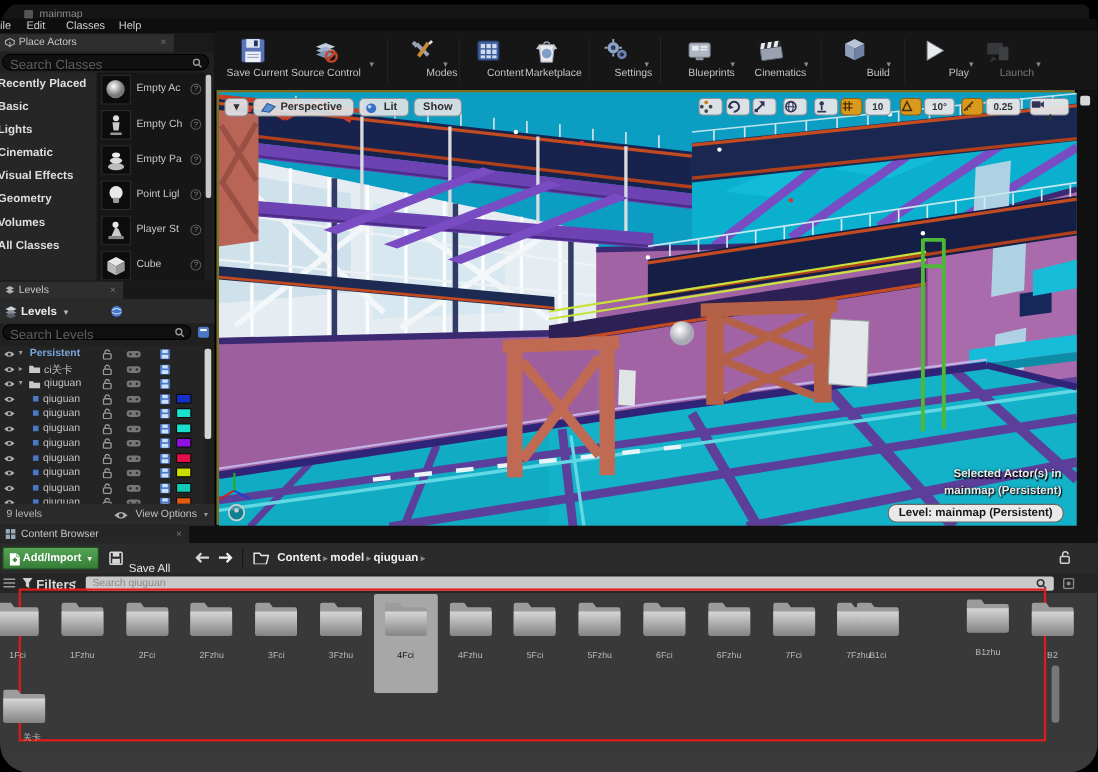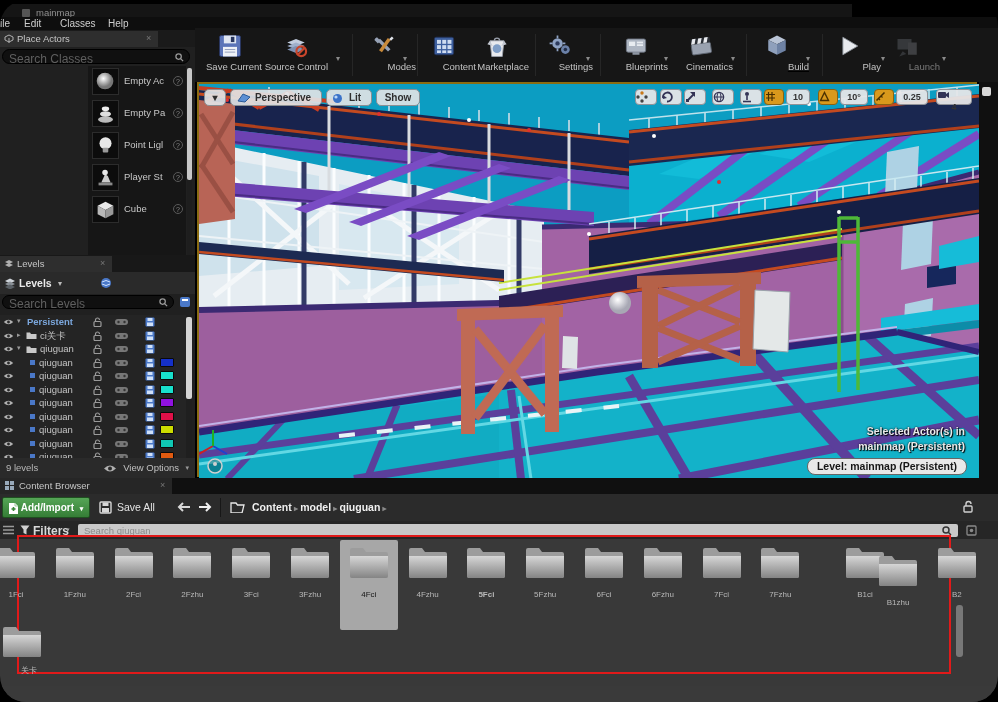--- a/index.html
+++ b/index.html
@@ -1,21 +1,21 @@
 <!DOCTYPE html>
 <html><head>
 <meta charset="utf-8">
 <style>
 * { margin:0; padding:0; box-sizing:border-box; }
 html,body { background:#000; width:998px; height:702px; overflow:hidden; }
 body { font-family:"Liberation Sans", sans-serif; }
 .screen { position:absolute; inset:0; width:998px; height:702px; background:#000; border-radius:26px; overflow:hidden; }
 .abs { position:absolute; }
 
-.titlebar { left:0; top:4px; width:852px; height:17px; background:#151515; }
+.titlebar { left:0; top:4px; width:990px; height:17px; background:#151515; }
 .title-text { left:36px; top:3px; font-size:9.5px; color:#8f8f8f; }
 .title-icon { left:22px; top:5px; width:8px; height:8px; background:#555; border-radius:1px; }
 .menubar { left:0; top:17px; width:998px; height:13px; background:#0e0e0e; }
 .menu-item { top:1px; font-size:10px; color:#cfcfcf; }
 
 .left-col { left:0; top:30px; width:195px; height:448px; background:#202020;padding-left:30px; }
 .pa-tabstrip { left:0; top:0; width:195px; height:17px; background:#1a1a1a; }
 .pa-tab { left:0; top:1px; width:158px; height:16px; background:#2e2e2e; }
 .tab-label { font-size:9.5px; color:#c6c6c6; }
 .tab-x { color:#777; font-size:9px; }
@@ -269,34 +269,55 @@
         <span class="abs tab-x" style="left:146px;top:2px">×</span>
       </div>
     </div>
     <div class="abs search-row" style="left:2px;top:19px;width:188px;height:15px">
       <span class="abs search-ph" style="left:6px;top:2px">Search Classes</span>
       <svg class="abs" style="right:5px;top:3px" width="9" height="9" viewBox="0 0 10 10">
           <circle cx="4" cy="4" r="3" fill="none" stroke="#9a9a9a" stroke-width="1.4"></circle>
           <line x1="6.2" y1="6.2" x2="9" y2="9" stroke="#9a9a9a" stroke-width="1.4"></line>
         </svg>
     </div>
+    <div class="abs pa-cats" id="pa-cats">
+        <div class="pa-cat">Recently Placed</div>
+        <div class="pa-cat">Basic</div>
+        <div class="pa-cat">Lights</div>
+        <div class="pa-cat">Cinematic</div>
+        <div class="pa-cat">Visual Effects</div>
+        <div class="pa-cat">Geometry</div>
+        <div class="pa-cat">Volumes</div>
+        <div class="pa-cat">All Classes</div>
+      </div>
     <div class="abs pa-items" id="pa-items">
         <div class="pa-item">
           <span class="pa-thumb">
             <svg viewBox="0 0 27 27">
               <circle cx="13" cy="13" r="9" fill="url(#sphg)"></circle>
               <defs>
                 <radialGradient id="sphg" cx="40%" cy="35%">
                   <stop offset="0%" stop-color="#fff"></stop>
                   <stop offset="100%" stop-color="#777"></stop>
                 </radialGradient>
               </defs>
             </svg>
           </span>
           <span class="pa-item-label">Empty Ac</span>
+          <span class="pa-q">?</span>
+        </div>
+        <div class="pa-item">
+          <span class="pa-thumb">
+            <svg viewBox="0 0 27 27">
+              <circle cx="13.5" cy="7" r="3" fill="#ddd"></circle>
+              <path d="M10 11 h7 l-1 8 h-5 z" fill="#ccc"></path>
+              <rect x="8" y="21" width="11" height="2.5" fill="#999"></rect>
+            </svg>
+          </span>
+          <span class="pa-item-label">Empty Ch</span>
           <span class="pa-q">?</span>
         </div>
         <div class="pa-item">
           <span class="pa-thumb">
             <svg viewBox="0 0 27 27">
               <ellipse cx="13.5" cy="20" rx="8" ry="3.5" fill="#bbb"></ellipse>
               <ellipse cx="13.5" cy="14" rx="6" ry="3" fill="#ddd"></ellipse>
               <ellipse cx="13.5" cy="8.5" rx="4" ry="2.5" fill="#eee"></ellipse>
             </svg>
           </span>
@@ -1012,21 +1033,21 @@
             <line x1="3.5" y1="7" x2="7.5" y2="7" stroke="#3a8a3a" stroke-width="1.6"></line>
           </svg>
         <span style="margin-left:12px">Add/Import</span>
         <span style="font-size:7px;margin-left:3px">▾</span>
       </div>
       <svg class="abs" style="left:99px;top:7px" width="13" height="13" viewBox="0 0 13 13">
           <rect x="1" y="1" width="11" height="11" rx="1" fill="none" stroke="#d8d8d8" stroke-width="1.4"></rect>
           <rect x="3.5" y="1.5" width="6" height="3.5" fill="#d8d8d8"></rect>
           <rect x="3" y="7" width="7" height="4.5" fill="#d8d8d8"></rect>
         </svg>
-      <span class="abs cb-btn-label" style="left:117px;top:7px">Save All</span>
+      <span class="abs cb-btn-label" style="left:117px;top:17px">Save All</span>
       <svg class="abs" style="left:176px;top:7px" width="15" height="12" viewBox="0 0 15 12">
           <path d="M14 6 H3 M7 2 L3 6 L7 10" fill="none" stroke="#d8d8d8" stroke-width="2"></path>
         </svg>
       <svg class="abs" style="left:198px;top:7px" width="15" height="12" viewBox="0 0 15 12">
           <path d="M1 6 H12 M8 2 L12 6 L8 10" fill="none" stroke="#f0f0f0" stroke-width="2"></path>
         </svg>
       <div class="abs" style="left:220px;top:4px;width:1px;height:19px;background:#171717"></div>
       <svg class="abs" style="left:230px;top:7px" width="15" height="12" viewBox="0 0 15 12">
           <path d="M1 2 h5 l1.5 2 H14 l-2 8 H1 z" fill="none" stroke="#e8e8e8" stroke-width="1.3"></path>
         </svg>
@@ -1137,21 +1158,21 @@
           <div class="tile" style="left: 398.6px; top: 1px; height: 74px; padding-top: 4px;"><span style="display: inline-block;"><svg width="44" height="36" viewBox="0 0 44 36">
                 <path d="M3 6 a2 2 0 0 1 2 -2 h11 l3 4 h20 a2 2 0 0 1 2 2 v22 a2 2 0 0 1 -2 2 h-34 a2 2 0 0 1 -2 -2 z" fill="#9c9c9c"></path>
                 <path d="M3 12 h38 v20 a2 2 0 0 1 -2 2 h-34 a2 2 0 0 1 -2 -2 z" fill="url(#fgrad)"></path>
                 <defs>
                   <linearGradient id="fgrad" x1="0" y1="0" x2="0" y2="1">
                     <stop offset="0%" stop-color="#d6d6d6"></stop>
                     <stop offset="100%" stop-color="#848484"></stop>
                   </linearGradient>
                 </defs>
               </svg></span><span class="tile-label">4Fzhu</span></div>
-          <div class="tile" style="left: 457.4px; top: 1px; height: 74px; padding-top: 4px; font-weight: bold;"><span style="display: inline-block;"><svg width="44" height="36" viewBox="0 0 44 36">
+          <div class="tile" style="left: 457.4px; top: 1px; height: 74px; padding-top: 4px;"><span style="display: inline-block;"><svg width="44" height="36" viewBox="0 0 44 36">
                 <path d="M3 6 a2 2 0 0 1 2 -2 h11 l3 4 h20 a2 2 0 0 1 2 2 v22 a2 2 0 0 1 -2 2 h-34 a2 2 0 0 1 -2 -2 z" fill="#9c9c9c"></path>
                 <path d="M3 12 h38 v20 a2 2 0 0 1 -2 2 h-34 a2 2 0 0 1 -2 -2 z" fill="url(#fgrad)"></path>
                 <defs>
                   <linearGradient id="fgrad" x1="0" y1="0" x2="0" y2="1">
                     <stop offset="0%" stop-color="#d6d6d6"></stop>
                     <stop offset="100%" stop-color="#848484"></stop>
                   </linearGradient>
                 </defs>
               </svg></span><span class="tile-label">5Fci</span></div>
           <div class="tile" style="left: 516.2px; top: 1px; height: 74px; padding-top: 4px;"><span style="display: inline-block;"><svg width="44" height="36" viewBox="0 0 44 36">
@@ -1197,31 +1218,31 @@
           <div class="tile" style="left: 751.4px; top: 1px; height: 74px; padding-top: 4px;"><span style="display: inline-block;"><svg width="44" height="36" viewBox="0 0 44 36">
                 <path d="M3 6 a2 2 0 0 1 2 -2 h11 l3 4 h20 a2 2 0 0 1 2 2 v22 a2 2 0 0 1 -2 2 h-34 a2 2 0 0 1 -2 -2 z" fill="#9c9c9c"></path>
                 <path d="M3 12 h38 v20 a2 2 0 0 1 -2 2 h-34 a2 2 0 0 1 -2 -2 z" fill="url(#fgrad)"></path>
                 <defs>
                   <linearGradient id="fgrad" x1="0" y1="0" x2="0" y2="1">
                     <stop offset="0%" stop-color="#d6d6d6"></stop>
                     <stop offset="100%" stop-color="#848484"></stop>
                   </linearGradient>
                 </defs>
               </svg></span><span class="tile-label">7Fzhu</span></div>
-          <div class="tile" style="left: 836px; top: 1px; height: 74px; padding-top: 4px;"><span style="display: inline-block;"><svg width="44" height="36" viewBox="0 0 44 36">
+          <div class="tile" style="left: 769px; top: 1px; height: 74px; padding-top: 4px;"><span style="display: inline-block;"><svg width="44" height="36" viewBox="0 0 44 36">
                 <path d="M3 6 a2 2 0 0 1 2 -2 h11 l3 4 h20 a2 2 0 0 1 2 2 v22 a2 2 0 0 1 -2 2 h-34 a2 2 0 0 1 -2 -2 z" fill="#9c9c9c"></path>
                 <path d="M3 12 h38 v20 a2 2 0 0 1 -2 2 h-34 a2 2 0 0 1 -2 -2 z" fill="url(#fgrad)"></path>
                 <defs>
                   <linearGradient id="fgrad" x1="0" y1="0" x2="0" y2="1">
                     <stop offset="0%" stop-color="#d6d6d6"></stop>
                     <stop offset="100%" stop-color="#848484"></stop>
                   </linearGradient>
                 </defs>
               </svg></span><span class="tile-label">B1ci</span></div>
-          <div class="tile" style="left: 869px; top: 1px; height: 74px; padding-top: 12px;"><span style="display: inline-block;"><svg width="44" height="36" viewBox="0 0 44 36">
+          <div class="tile" style="left: 869px; top: 1px; height: 74px; padding-top: 1px;"><span style="display: inline-block;"><svg width="44" height="36" viewBox="0 0 44 36">
                 <path d="M3 6 a2 2 0 0 1 2 -2 h11 l3 4 h20 a2 2 0 0 1 2 2 v22 a2 2 0 0 1 -2 2 h-34 a2 2 0 0 1 -2 -2 z" fill="#9c9c9c"></path>
                 <path d="M3 12 h38 v20 a2 2 0 0 1 -2 2 h-34 a2 2 0 0 1 -2 -2 z" fill="url(#fgrad)"></path>
                 <defs>
                   <linearGradient id="fgrad" x1="0" y1="0" x2="0" y2="1">
                     <stop offset="0%" stop-color="#d6d6d6"></stop>
                     <stop offset="100%" stop-color="#848484"></stop>
                   </linearGradient>
                 </defs>
               </svg></span><span class="tile-label">B1zhu</span></div>
           <div class="tile" style="left: 927.8px; top: 1px; height: 74px; padding-top: 4px;"><span style="display: inline-block;"><svg width="44" height="36" viewBox="0 0 44 36">

